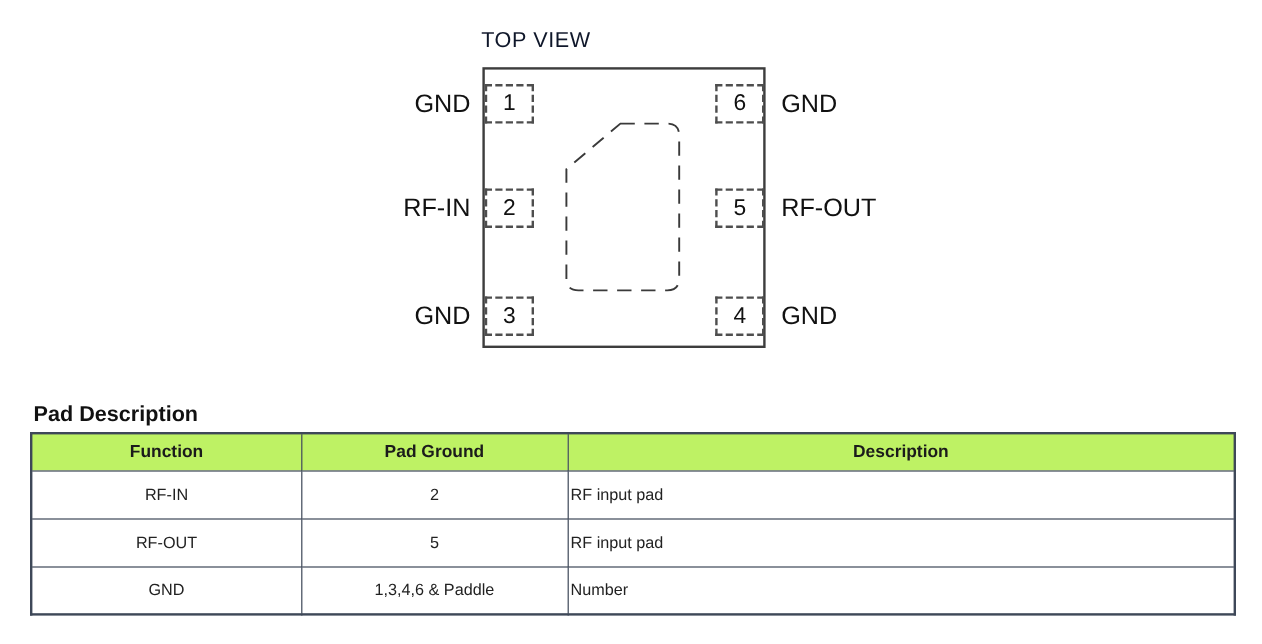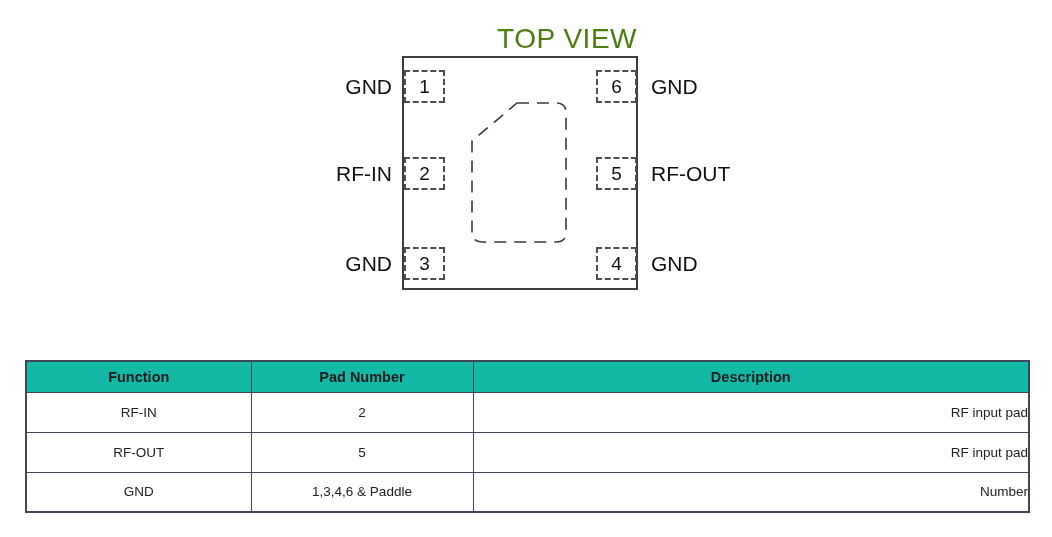--- a/index.html
+++ b/index.html
@@ -11,24 +11,24 @@
     background: #ffffff;
     font-family: "Liberation Sans", sans-serif;
     color: #1b1b1b;
     overflow: hidden;
   }
 
   
   .diagram-title {
     position: absolute;
     left: 401px; top: 23px; width: 236px;
-    text-align: right;
-    font-size: 28px;
+    text-align: left;
+    font-size: 18px;
     letter-spacing: 0.5px;
-    color: #4d7c0f;
+    color: #0f172a;
   }
   .pkg-svg {
     position: absolute;
     left: 398px; top: 53px;
     width: 246px; height: 242px;
   }
   .pad {
     position: absolute;
     width: 41px; height: 33px;
     border: 2px dashed #4e4e4e;
@@ -63,36 +63,36 @@
     width: 1003px;
     border-collapse: collapse;
     table-layout: fixed;
   }
   .pad-table th, .pad-table td {
     border: 1px solid #3e4858;
     font-family: "Liberation Sans", sans-serif;
   }
   .pad-table { border: 2px solid #3e4858; }
   .pad-table th {
-    background: #14b8a6;
+    background: #bef264;
     height: 31px;
     font-size: 14.5px;
     font-weight: bold;
     text-align: center;
     color: #1b1b1b;
   }
   .pad-table td {
     height: 40px;
     font-size: 13.5px;
     color: #222222;
     text-align: center;
     vertical-align: middle;
   }
   .pad-table td.desc {
-    text-align: right;
+    text-align: left;
     padding-left: 2px;
   }
 </style>
 </head>
 <body>
 
 <div class="page">
 
   <div>
     <div class="diagram-title">TOP VIEW</div>
@@ -124,31 +124,32 @@
 
     <div class="pin-label left" style="top:74px;">GND</div>
     <div class="pin-label left" style="top:161px;">RF-IN</div>
     <div class="pin-label left" style="top:251px;">GND</div>
 
     <div class="pin-label right" style="top:74px;">GND</div>
     <div class="pin-label right" style="top:161px;">RF-OUT</div>
     <div class="pin-label right" style="top:251px;">GND</div>
   </div>
 
+  <div class="table-title">Pad Description</div>
 
   <table class="pad-table">
     <colgroup>
       <col style="width:225px;">
       <col style="width:222px;">
       <col style="width:556px;">
     </colgroup>
     <thead>
       <tr>
         <th>Function</th>
-        <th>Pad Number</th>
+        <th>Pad Ground</th>
         <th>Description</th>
       </tr>
     </thead>
     <tbody>
       <tr>
         <td>RF-IN</td>
         <td>2</td>
         <td class="desc">RF input pad</td>
       </tr>
       <tr>

